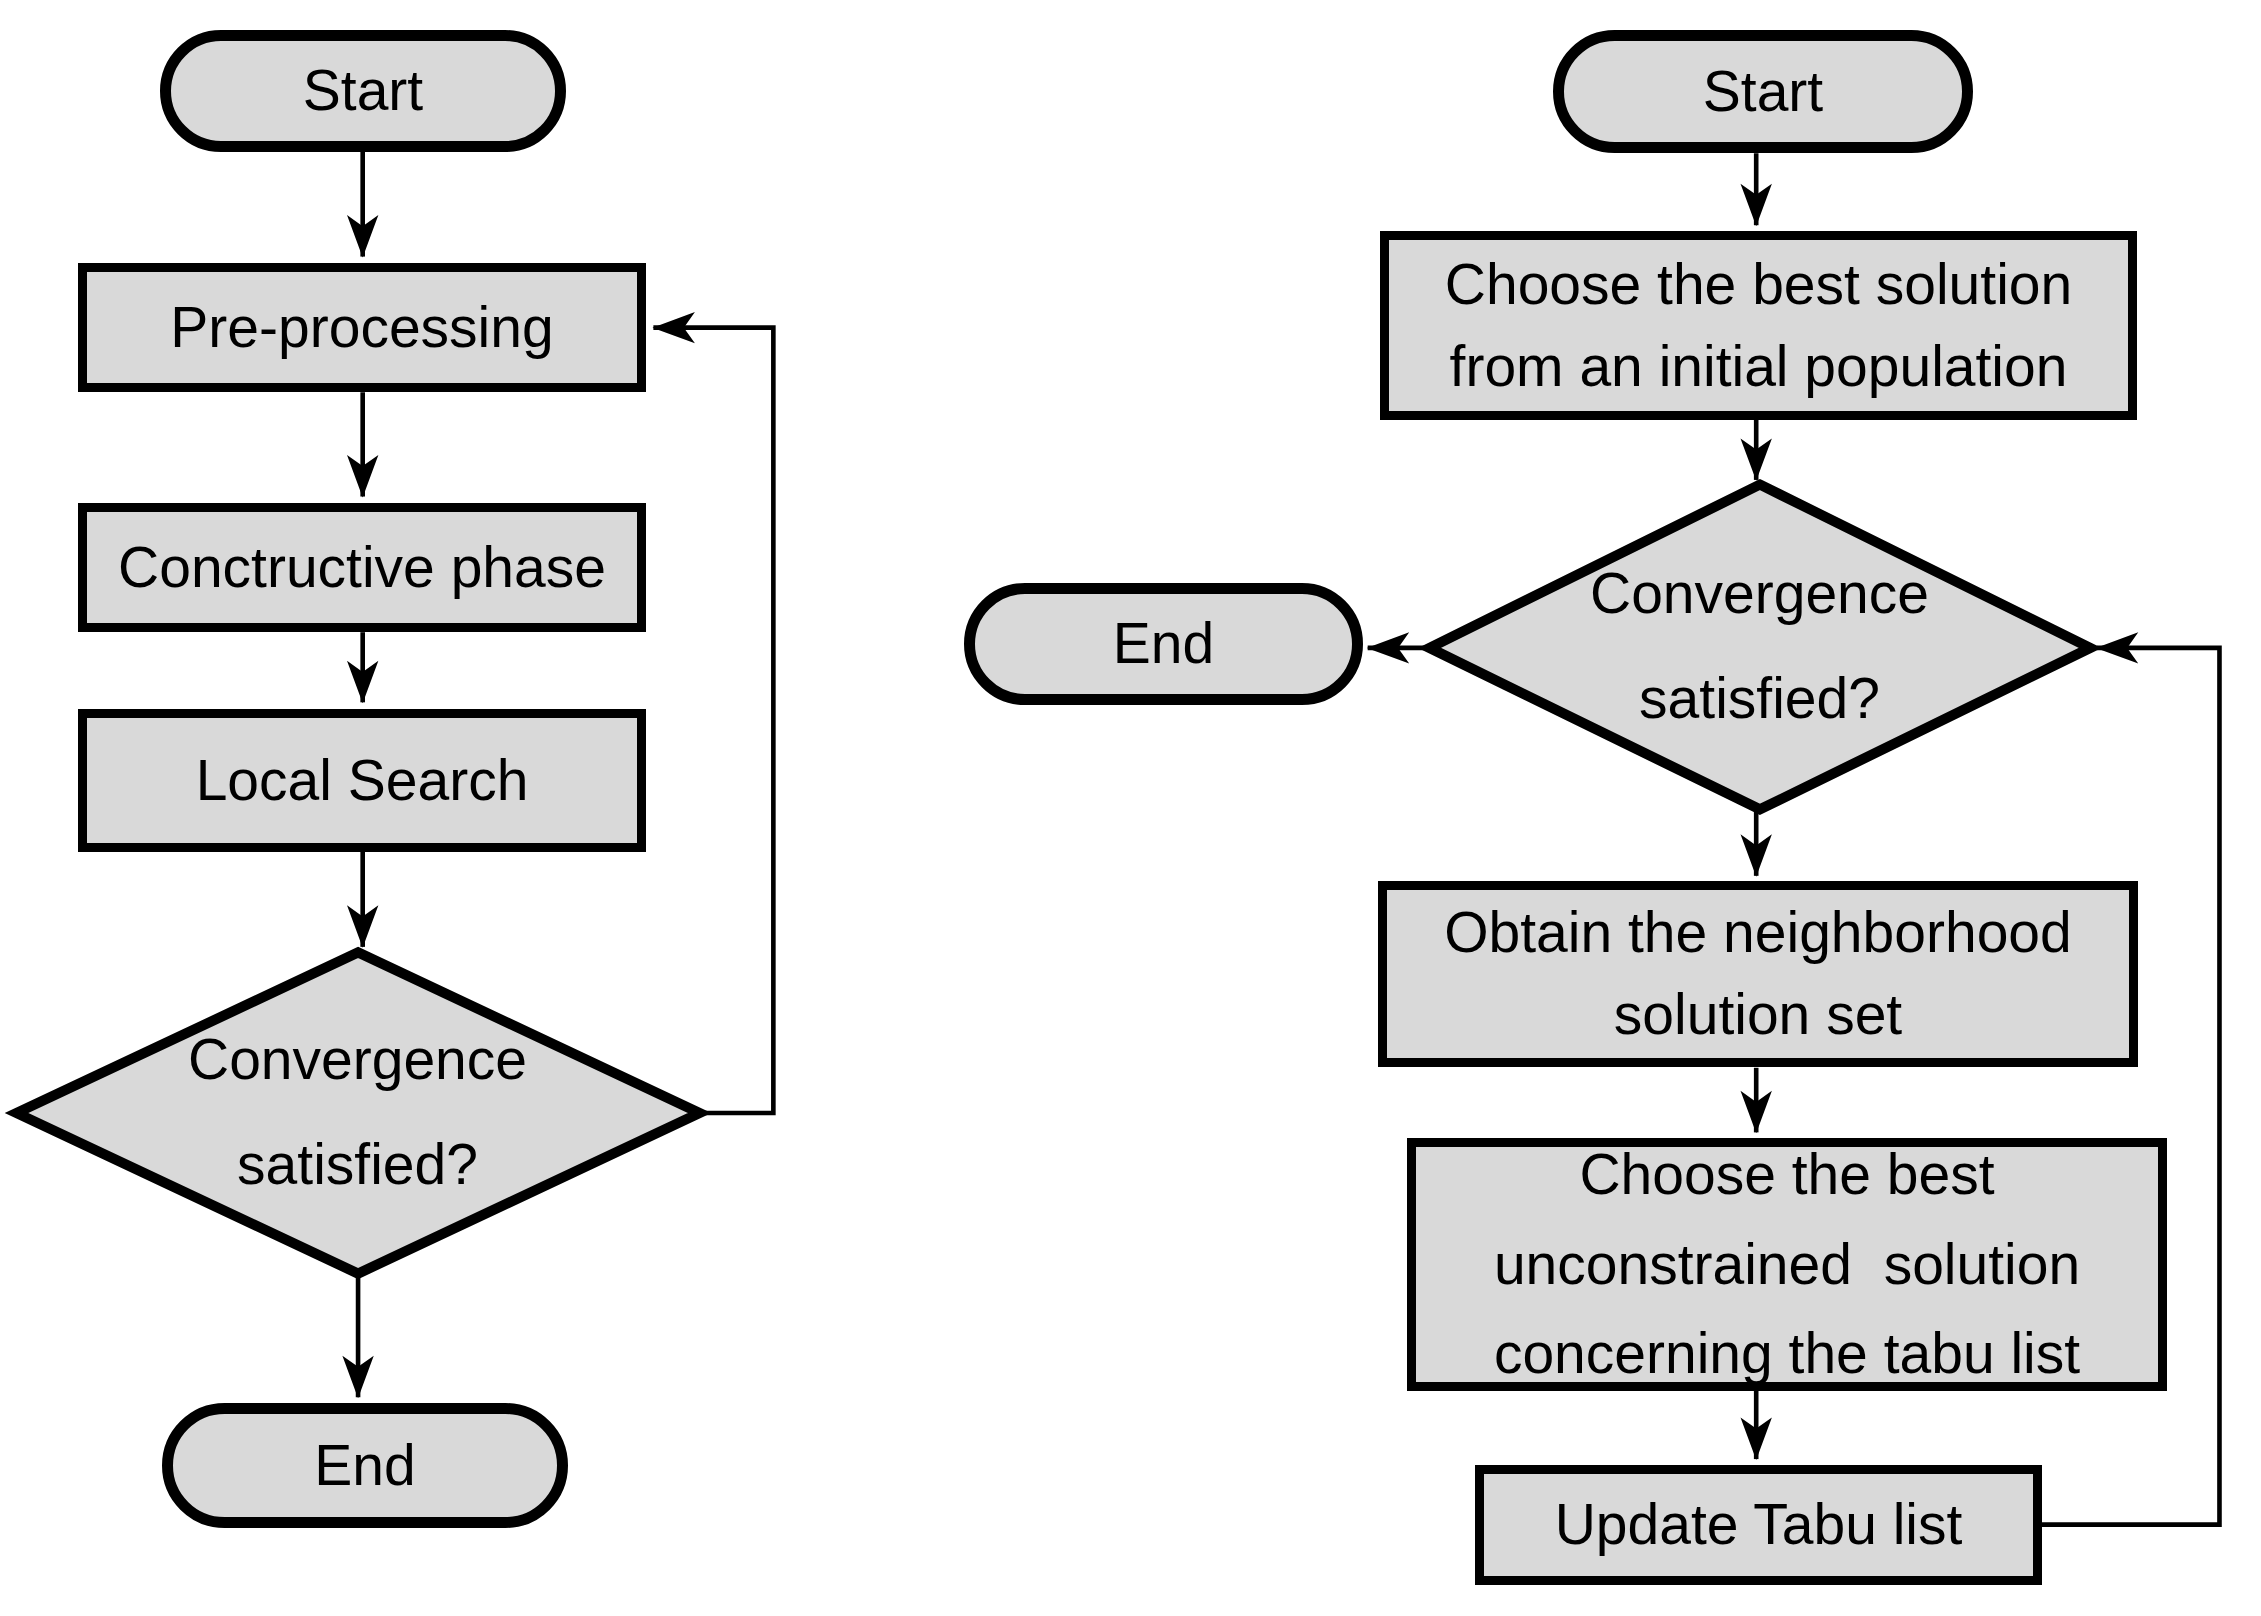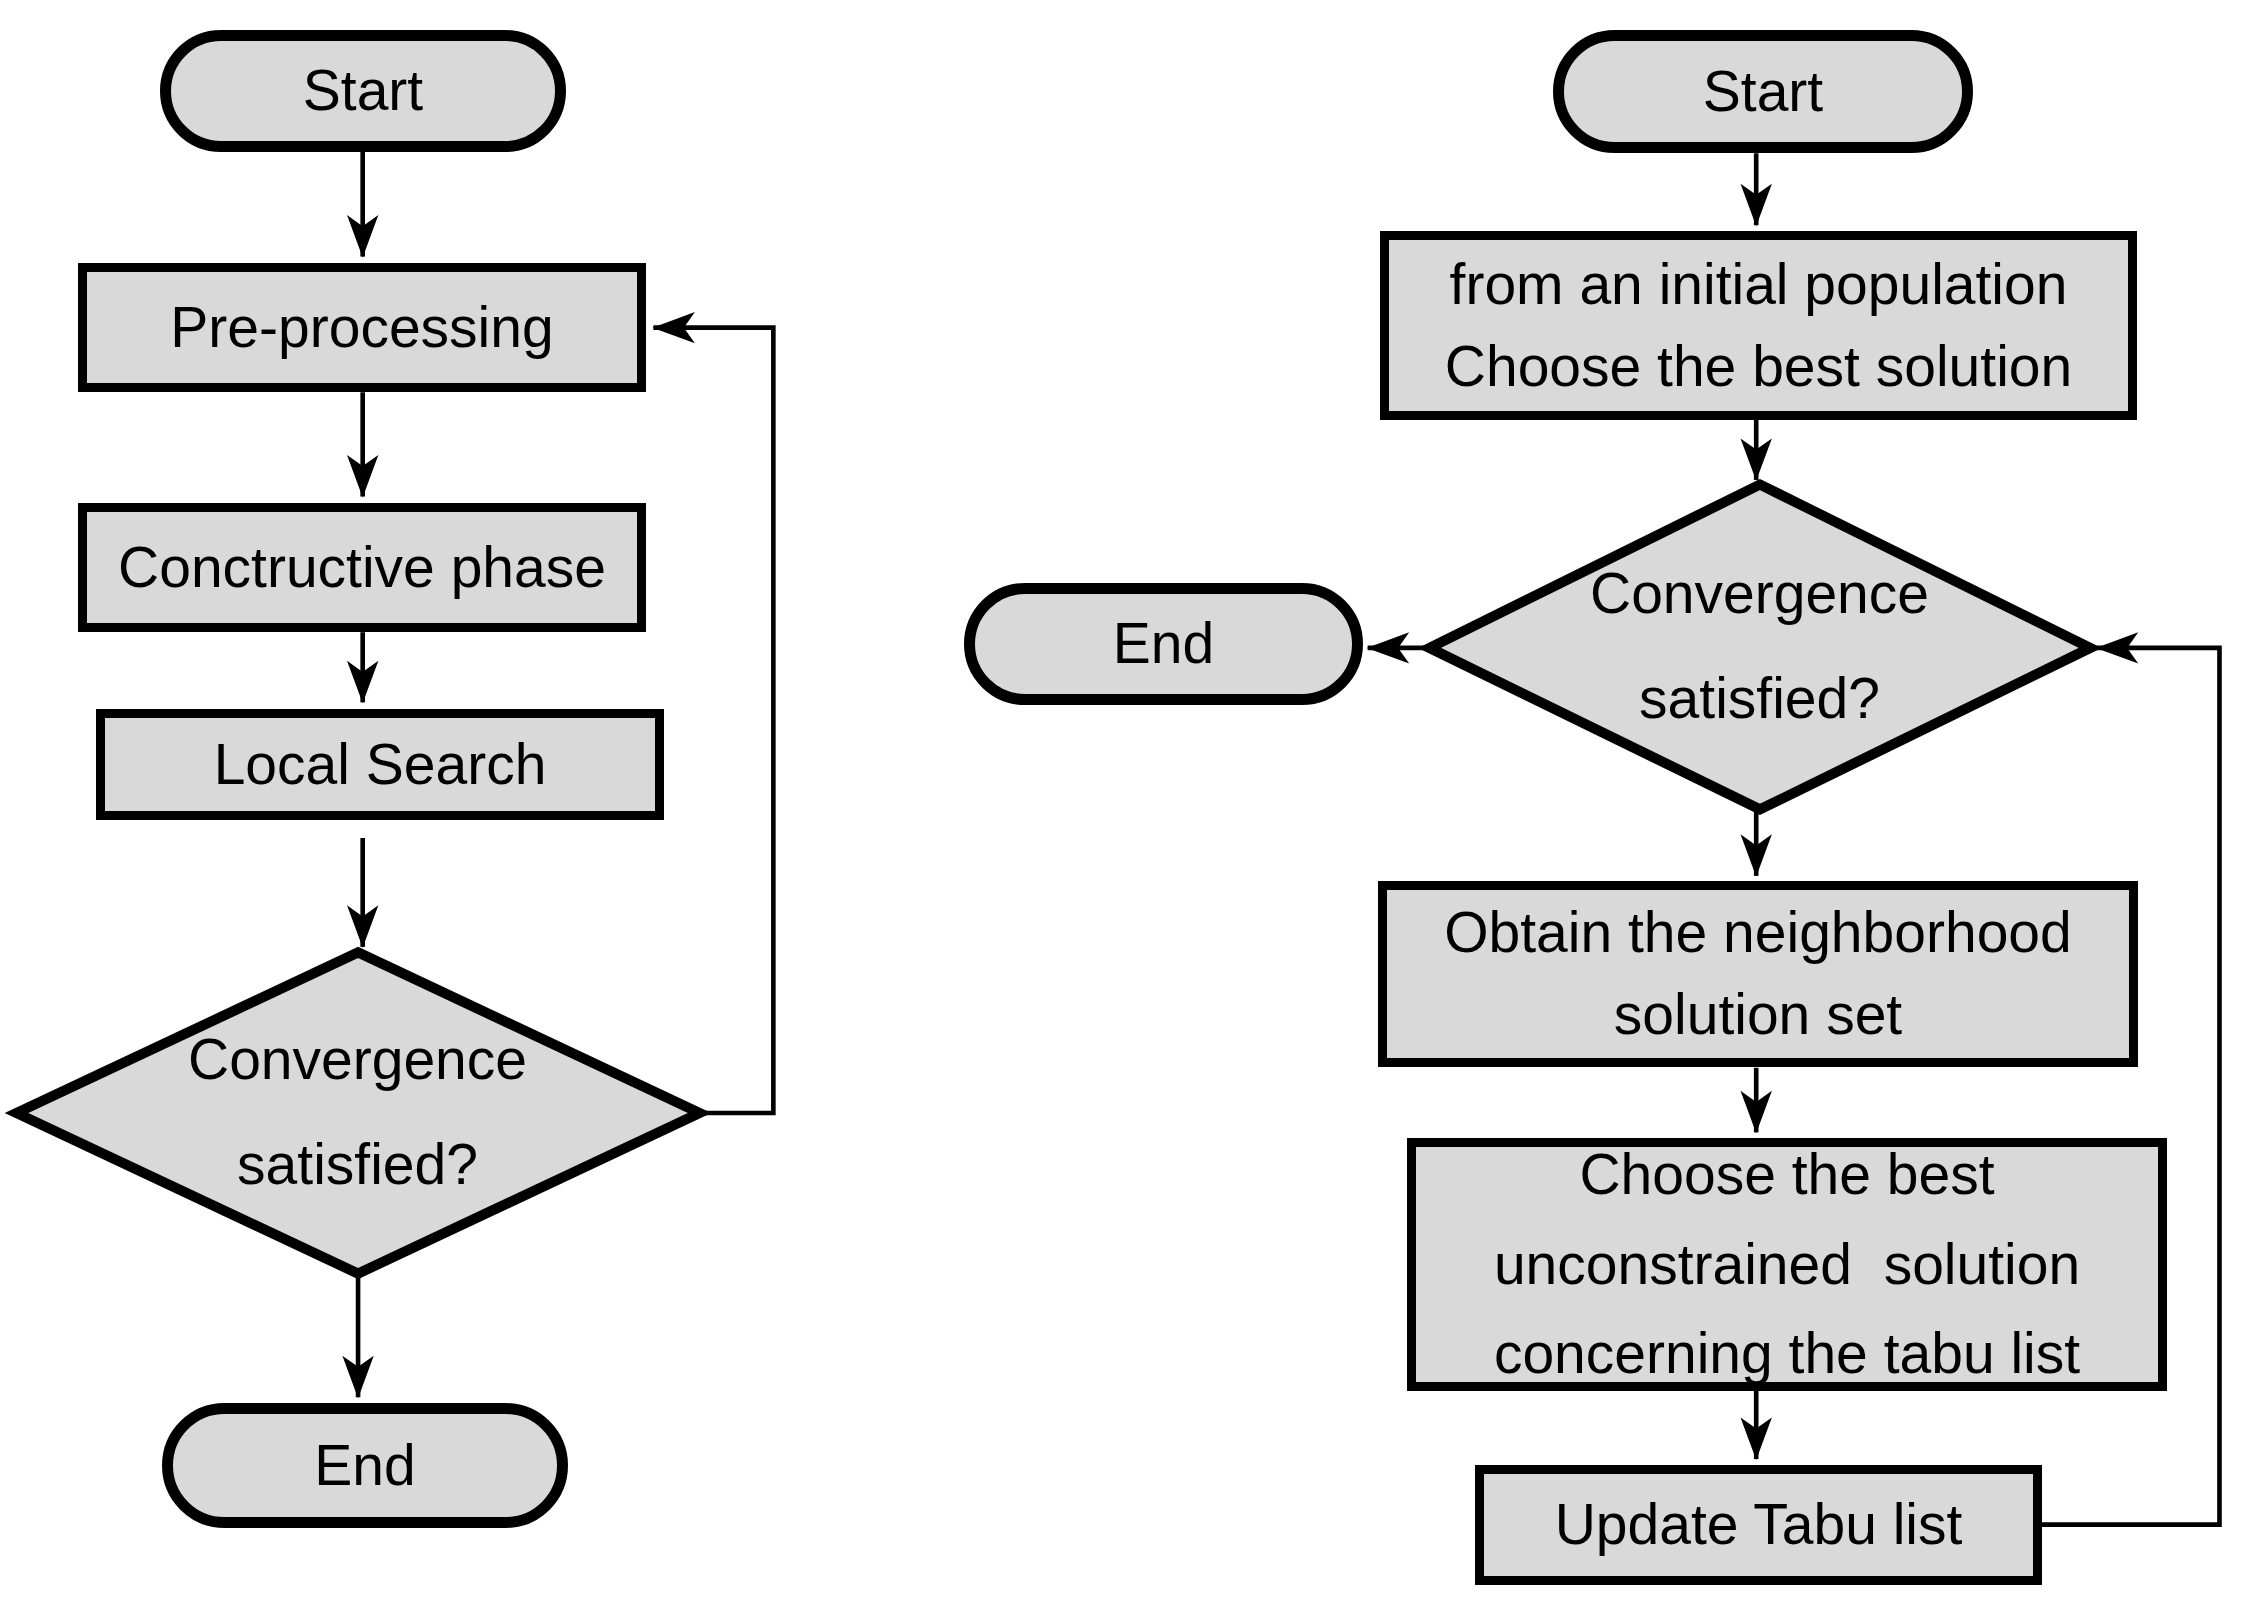--- a/index.html
+++ b/index.html
@@ -84,40 +84,40 @@
   </div>
 
   <div class="node" style="left:78px; top:263px; width:568px; height:129px;">
     <span class="line">Pre-processing</span>
   </div>
 
   <div class="node" style="left:78px; top:503px; width:568px; height:129px;">
     <span class="line">Conctructive phase</span>
   </div>
 
-  <div class="node" style="left:96px; top:709px; width:568px; height:111px;">
+  <div class="node" style="left:78px; top:709px; width:568px; height:143px;">
     <span class="line">Local Search</span>
   </div>
 
   <div class="label-overlay gap46" style="left:127px; top:1001px; width:461px; height:222px;">
     <span class="line">Convergence</span>
     <span class="line">satisfied?</span>
   </div>
 
   <div class="node stadium" style="left:162px; top:1403px; width:406px; height:125px;">
     <span class="line">End</span>
   </div>
 
   <div class="node stadium" style="left:1553px; top:30px; width:420px; height:123px;">
     <span class="line">Start</span>
   </div>
 
   <div class="node gap18" style="left:1380px; top:231px; width:757px; height:189px;">
+    <span class="line">Choose the best solution</span>
     <span class="line">from an initial population</span>
-    <span class="line">Choose the best solution</span>
   </div>
 
   <div class="label-overlay gap46" style="left:1529px; top:535px; width:461px; height:222px;">
     <span class="line">Convergence</span>
     <span class="line">satisfied?</span>
   </div>
 
   <div class="node stadium" style="left:964px; top:583px; width:399px; height:122px;">
     <span class="line">End</span>
   </div>

